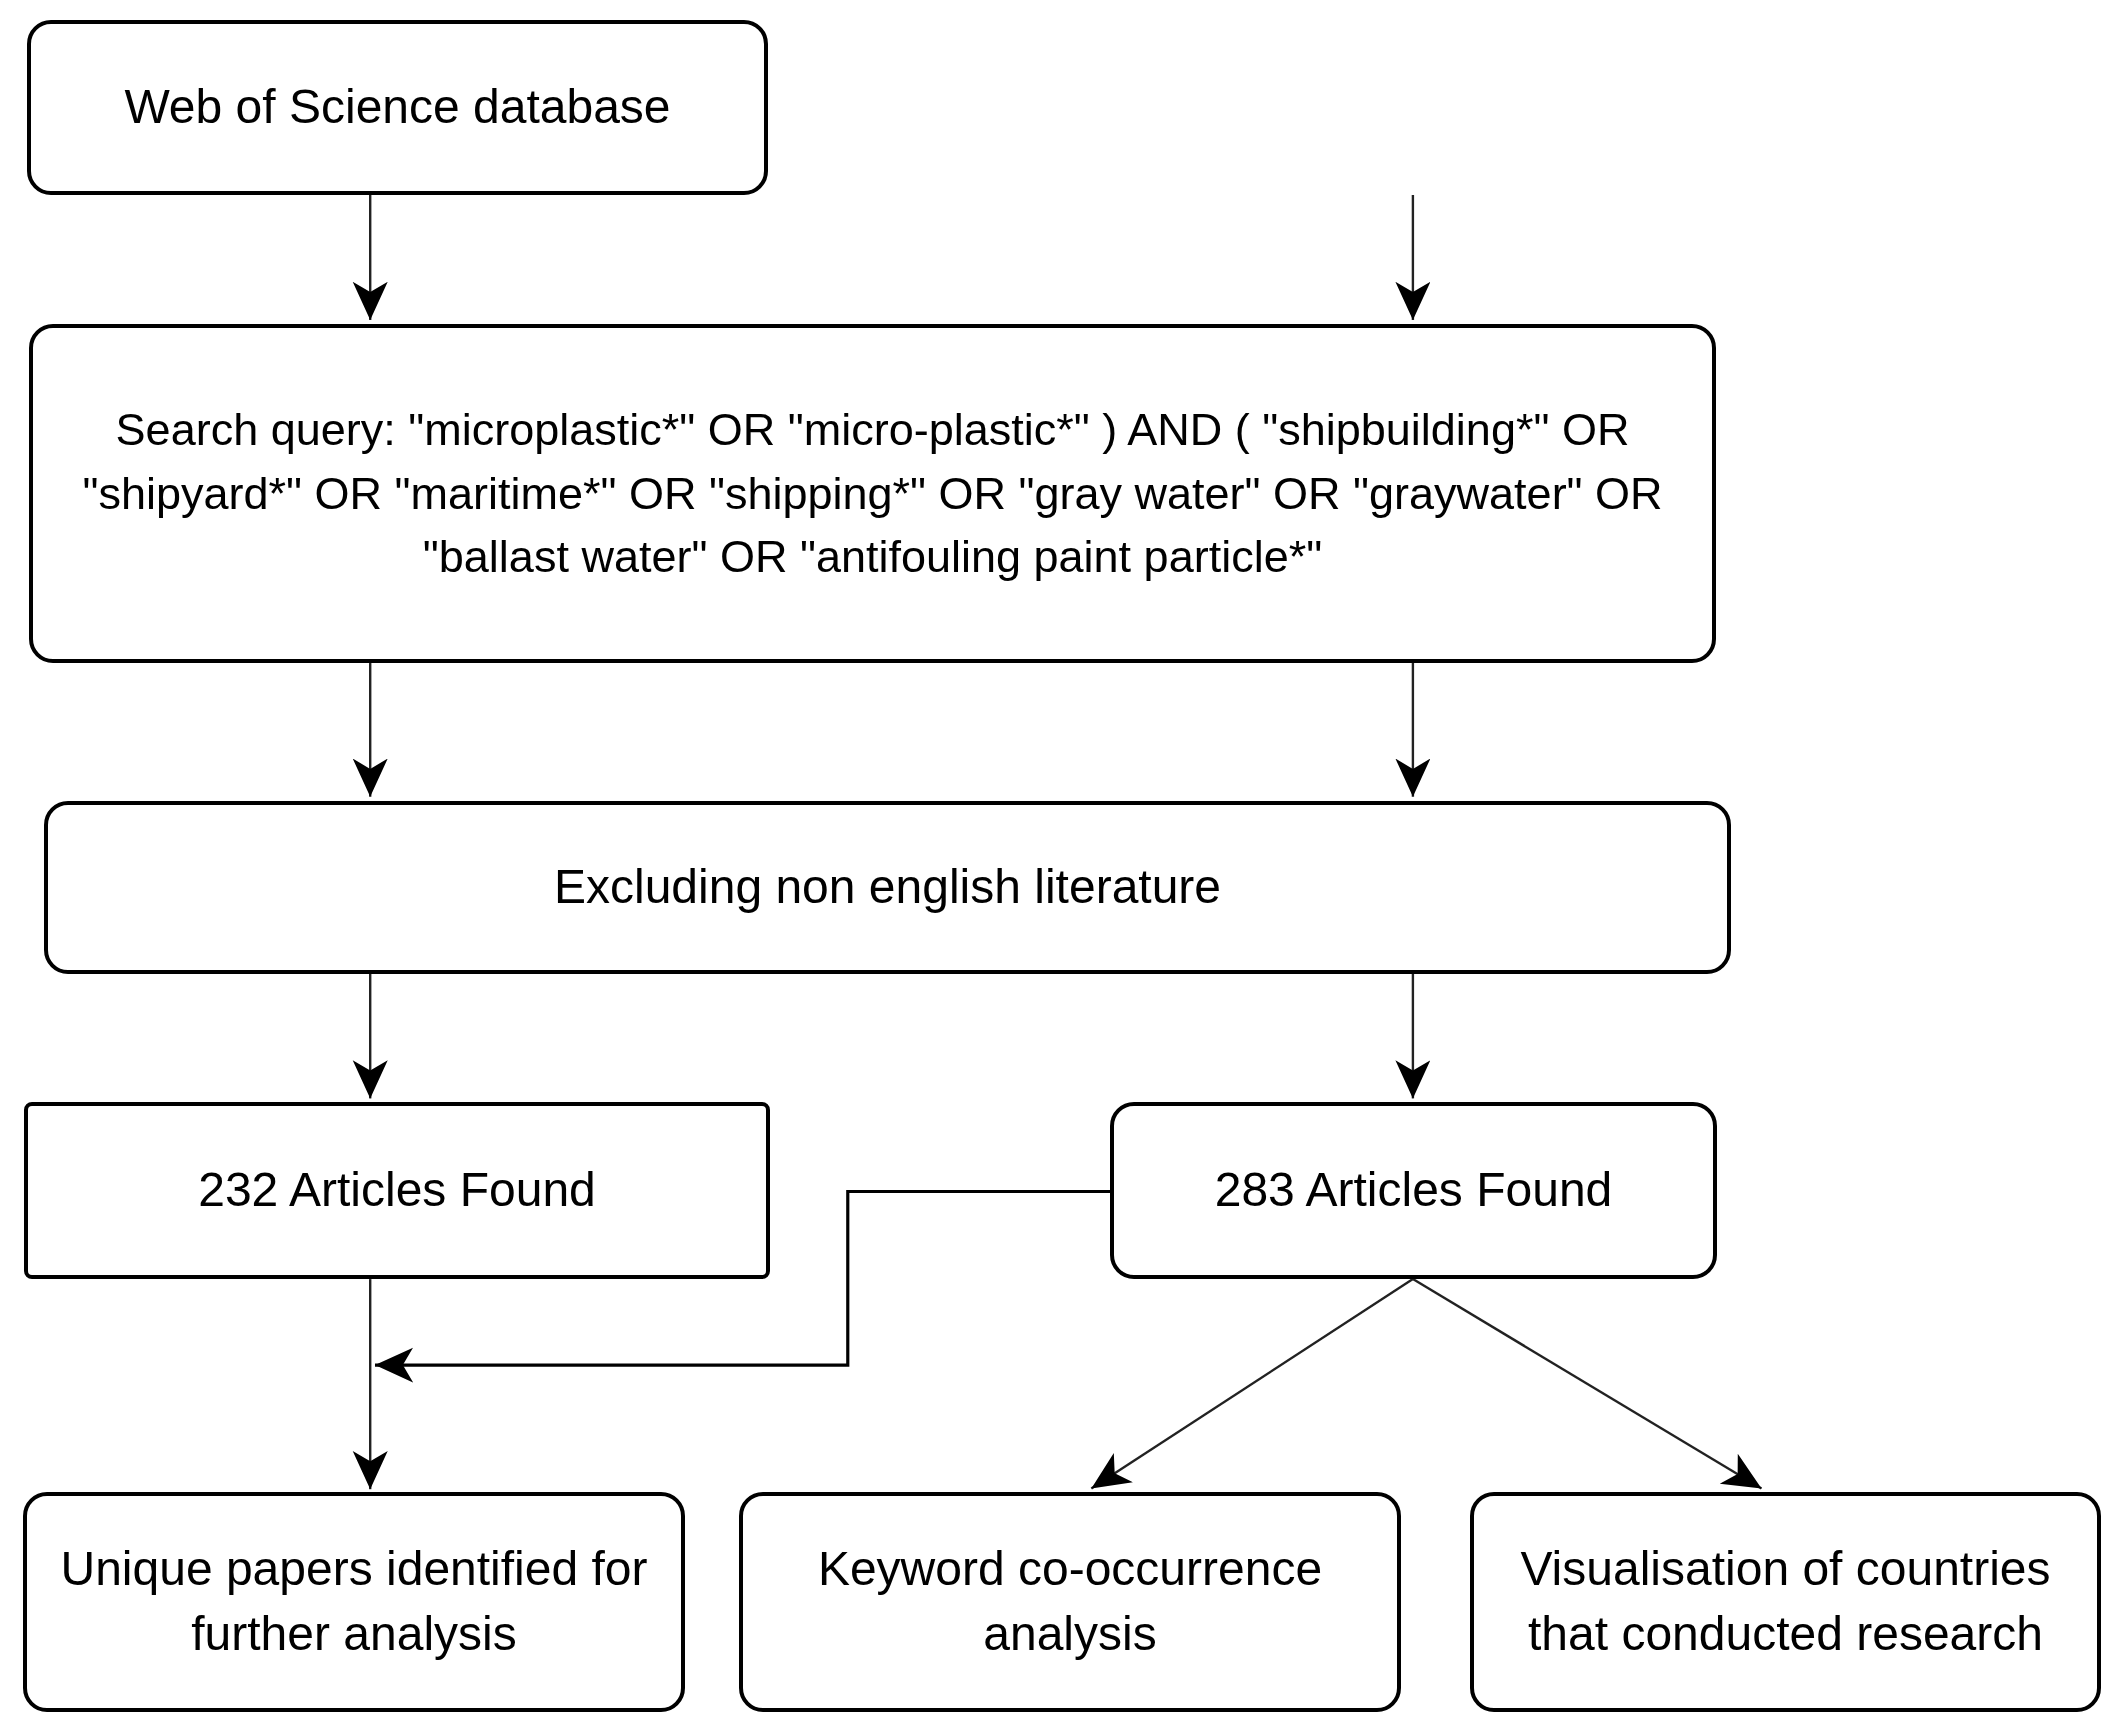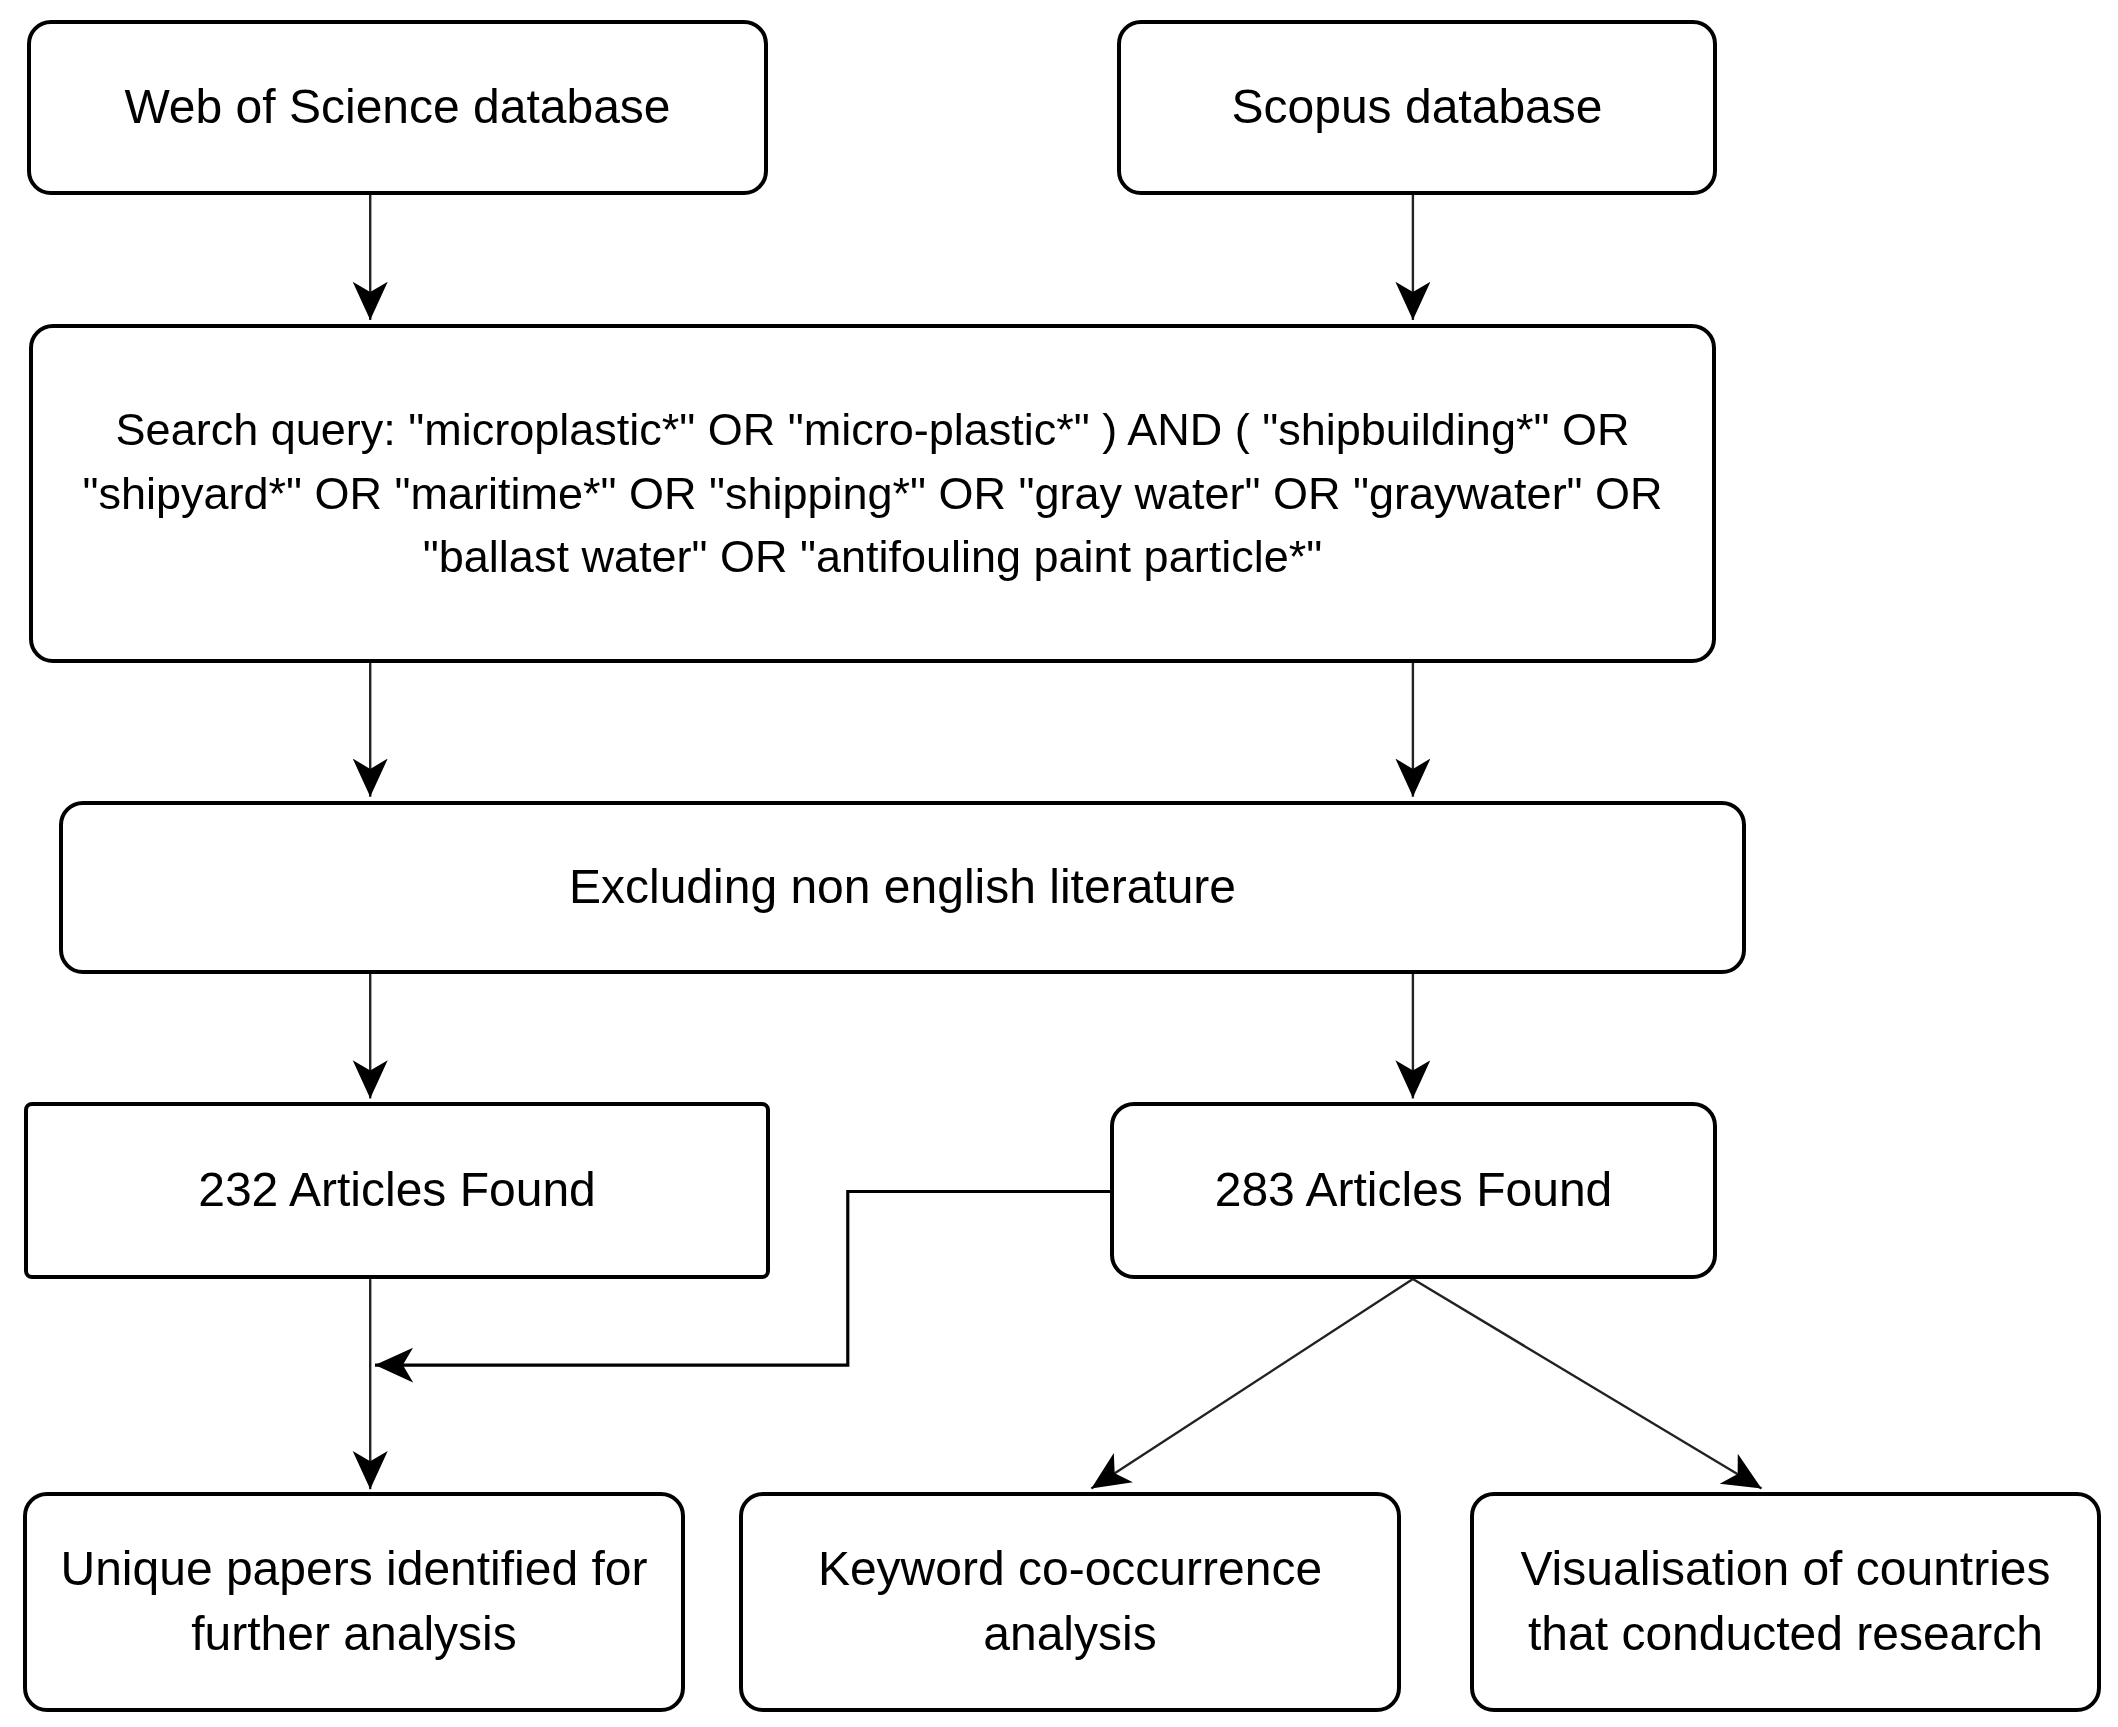--- a/index.html
+++ b/index.html
@@ -70,29 +70,26 @@
     <polyline class="thick-line" points="1395,1497 1065,1497 1065,1715 471,1715" marker-end="url(#arrowhead)"></polyline>
 
     <line class="thin-line" x1="1775" y1="1607" x2="1371" y2="1870" marker-end="url(#arrowhead)"></line>
     <line class="thin-line" x1="1775" y1="1607" x2="2213" y2="1870" marker-end="url(#arrowhead)"></line>
   </svg>
 
   <div class="node" id="node-wos-database" style="left:27px; top:20px; width:741px; height:175px;">
     <span>Web of Science database</span>
   </div>
 
-  <div class="node" id="node-scopus-database" style="left:1117px; top:20px; width:600px; height:175px;">
-    <span>Scopus database</span>
-  </div>
 
   <div class="node" id="node-search-query" style="left:29px; top:324px; width:1687px; height:339px;">
     <span>Search query: "microplastic*" OR "micro-plastic*" ) AND ( "shipbuilding*" OR "shipyard*" OR "maritime*" OR "shipping*" OR "gray water" OR "graywater" OR "ballast water" OR "antifouling paint particle*"</span>
   </div>
 
-  <div class="node" id="node-screening" style="left:59px; top:801px; width:1687px; height:173px;">
+  <div class="node" id="node-screening" style="left:44px; top:801px; width:1687px; height:173px;">
     <div>Excluding non english literature</div>
   </div>
 
   <div class="node" id="node-232-found" style="left:24px; top:1102px; width:746px; height:177px;border-radius:8px;">
     <span>232 Articles Found</span>
   </div>
 
   <div class="node" id="node-283-found" style="left:1110px; top:1102px; width:607px; height:177px;">
     <span>283 Articles Found</span>
   </div>

